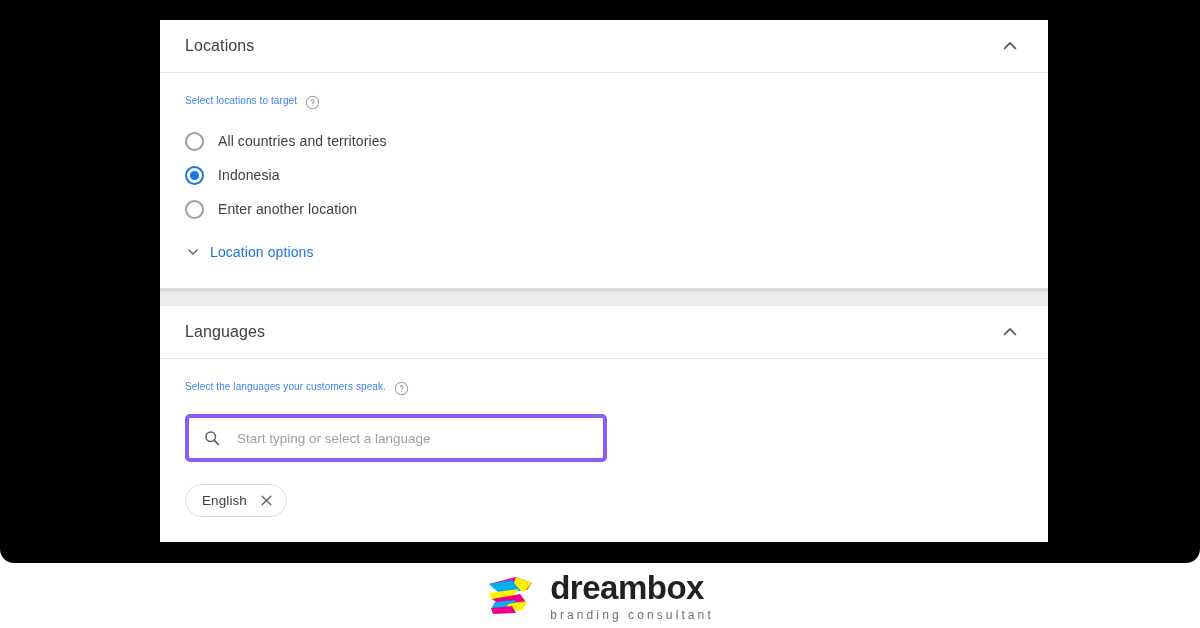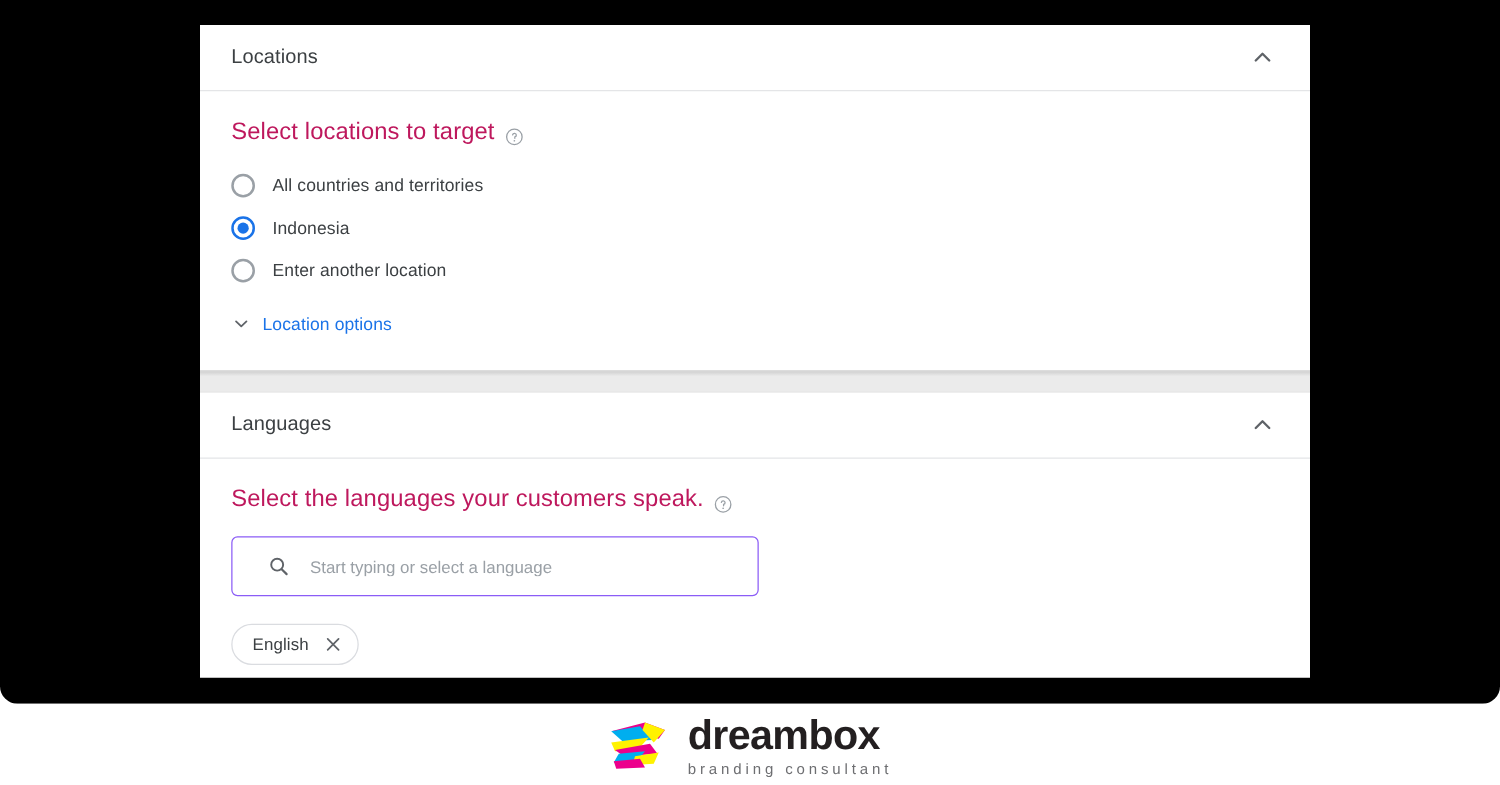--- a/index.html
+++ b/index.html
@@ -68,23 +68,23 @@
   }
   .chevron-btn svg { display: block; }
 
   .card-body {
     padding: 22px 25px 24px 25px;
   }
 
   
   .section-label {
     display: flex;
-    align-items: flex-end;
-    font-size: 19px;
-    color: #be185d;
+    align-items: flex-start;
+    font-size: 10px;
+    color: #3b82f6;
     letter-spacing: .1px;
   }
   .help-icon {
     margin-left: 8px;
     display: inline-flex;
     align-items: center;
   }
   .help-icon svg { display: block; }
 
   
@@ -160,26 +160,26 @@
     left: 0; right: 0; top: 0;
     height: 4px;
     background: linear-gradient(to bottom, #cfcfcf, #ebebeb);
   }
 
   
   .search-box {
     margin-top: 18px;
     width: 422px;
     height: 48px;
-    border: 1px solid #8b5cf6;
+    border: 4px solid #8b5cf6;
     border-radius: 5px;
     box-sizing: border-box;
     display: flex;
     align-items: center;
-    padding: 0 28px;
+    padding: 0 14px;
     background: #fff;
     cursor: text;
   }
   .search-box svg { display: block; flex: none; }
   .search-input {
     border: none;
     outline: none;
     flex: 1;
     margin-left: 14px;
     font-family: "Liberation Sans", sans-serif;
@@ -228,21 +228,21 @@
     top: 563px;
     width: 1200px;
     height: 65px;
     background: #ffffff;
     display: flex;
     align-items: center;
     justify-content: center;
   }
   #brand {
     display: flex;
-    align-items: center;
+    align-items: flex-start;
     gap: 16px;
   }
   #brand-mark { display: block; }
   .brand-text {
     display: flex;
     flex-direction: column;
     justify-content: center;
   }
   .brand-name {
     font-size: 33px;

